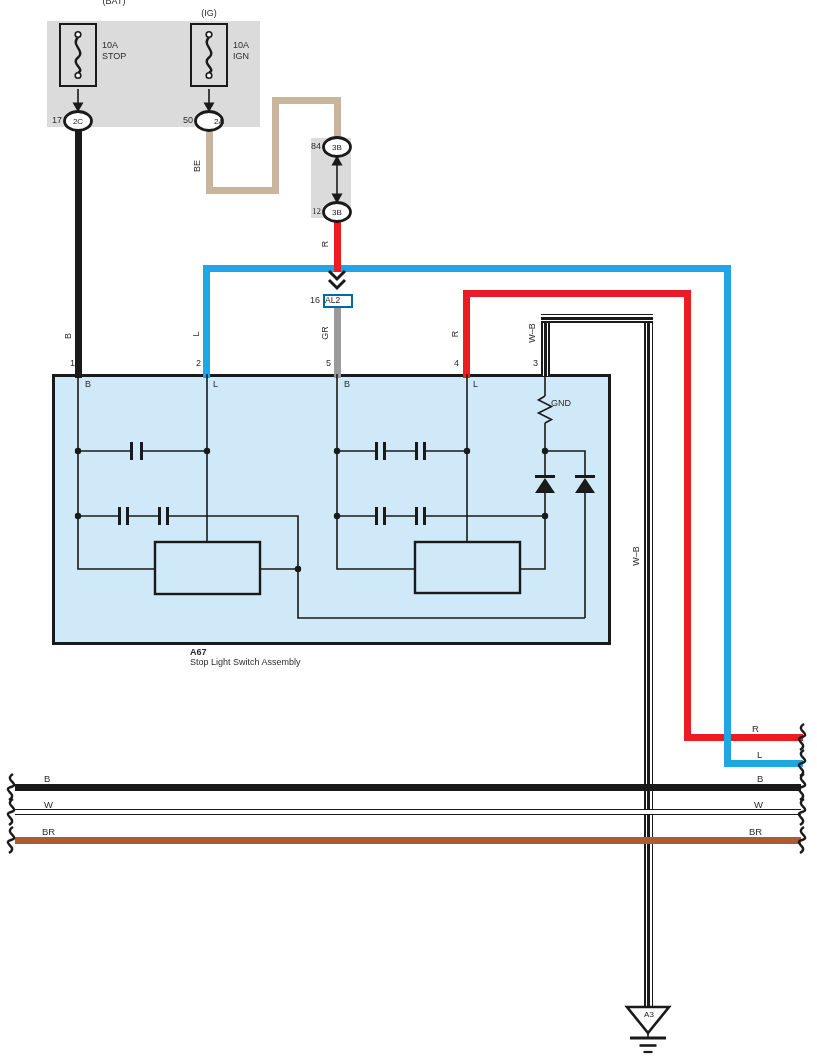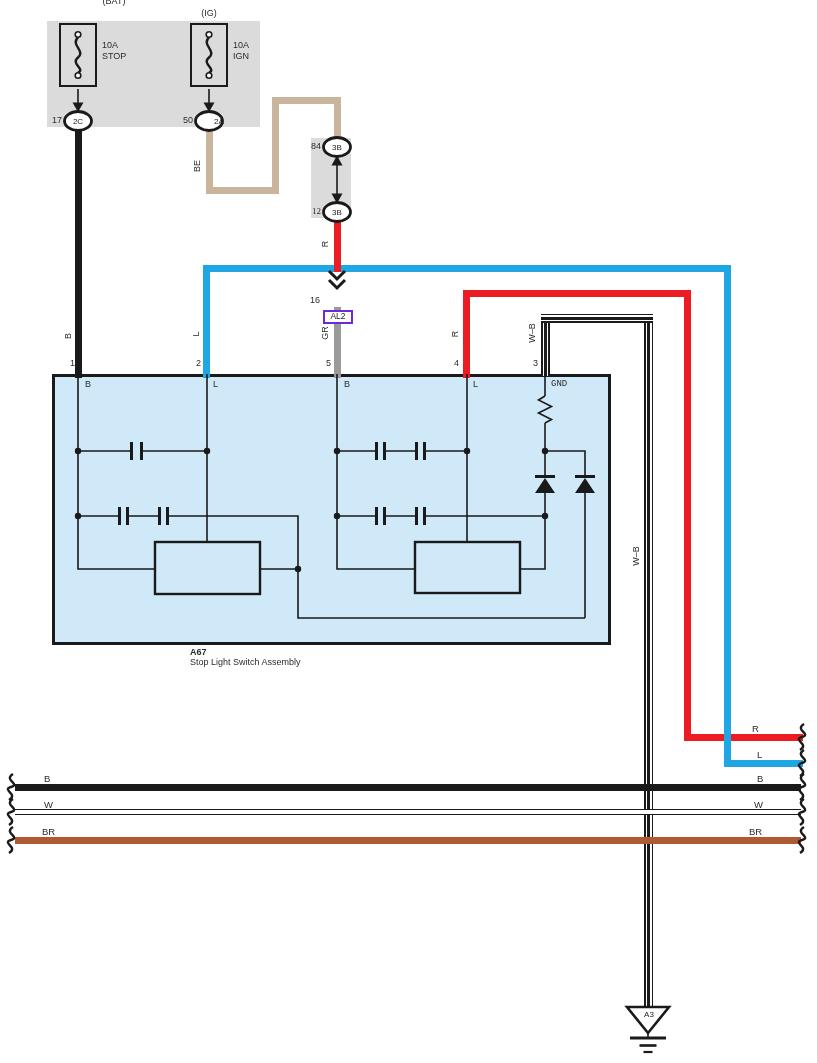--- a/index.html
+++ b/index.html
@@ -5,22 +5,22 @@
   html,body{margin:0;padding:0;background:#ffffff;}
   #stage{
     position:relative;width:817px;height:1063px;background:#ffffff;overflow:hidden;
     font-family:"Liberation Sans", sans-serif;color:#2b2b2b;
   }
   #stage *{box-sizing:border-box;}
   
   .panel{position:absolute;background:#DBDBDB;}
   .fuse-rect{position:absolute;border:2.5px solid #1a1a1a;background:transparent;}
   .a67{position:absolute;left:52px;top:374px;width:559px;height:271px;background:#CFE9F8;border:3px solid #1a1a1a;}
-  .al2{position:absolute;left:323px;top:294px;width:30px;height:14px;background:#fff;border:2px solid #6d28d9;
-       font-size:8.5px;line-height:9px;text-align:center;color:#1a1a1a;margin-top:16px;}
+  .al2{position:absolute;left:323px;top:294px;width:30px;height:14px;background:#fff;border:2px solid #0369a1;
+       font-size:8.5px;line-height:9px;text-align:left;color:#1a1a1a;}
   
   .w{position:absolute;}
   .red{background:#EC1C24;}
   .blue{background:#1FA7E4;}
   .beige{background:#C8B59B;}
   .black{background:#1a1a1a;}
   .gray{background:#9A9A9A;}
   .brown{background:#AE5B33;}
   .wbv{background:linear-gradient(to right,#1a1a1a 0 1.5px,#fff 1.5px 3.4px,#1a1a1a 3.4px 5.6px,#fff 5.6px 7.5px,#1a1a1a 7.5px 9px);}
   .wbh{background:linear-gradient(to bottom,#1a1a1a 0 1.5px,#fff 1.5px 3.4px,#1a1a1a 3.4px 5.6px,#fff 5.6px 7.5px,#1a1a1a 7.5px 9px);}
@@ -201,21 +201,21 @@
   <div class="lbl rt" style="left:53px;top:358px;width:22px;">1</div>
   <div class="lbl rt" style="left:179px;top:358px;width:22px;">2</div>
   <div class="lbl rt" style="left:309px;top:358px;width:22px;">5</div>
   <div class="lbl rt" style="left:437px;top:358px;width:22px;">4</div>
   <div class="lbl rt" style="left:516px;top:358px;width:22px;">3</div>
 
   <div class="lbl" style="left:85px;top:379px;">B</div>
   <div class="lbl" style="left:213px;top:379px;">L</div>
   <div class="lbl" style="left:344px;top:379px;">B</div>
   <div class="lbl" style="left:473px;top:379px;">L</div>
-  <div class="lbl" style="left:551px;top:379px;font-family:Liberation Mono, monospace;">GND</div>
+  <div class="lbl" style="left:551px;top:398px;">GND</div>
 
   <div class="lbl bold" style="left:190px;top:646.5px;">A67</div>
   <div class="lbl" style="left:190px;top:657px;">Stop Light Switch Assembly</div>
 
   <div class="bus-l" style="left:44px;top:773px;">B</div>
   <div class="bus-l" style="left:44px;top:798.5px;">W</div>
   <div class="bus-l" style="left:42px;top:825.5px;">BR</div>
 
   <div class="bus-l" style="left:752px;top:722.5px;">R</div>
   <div class="bus-l" style="left:757px;top:749px;">L</div>

